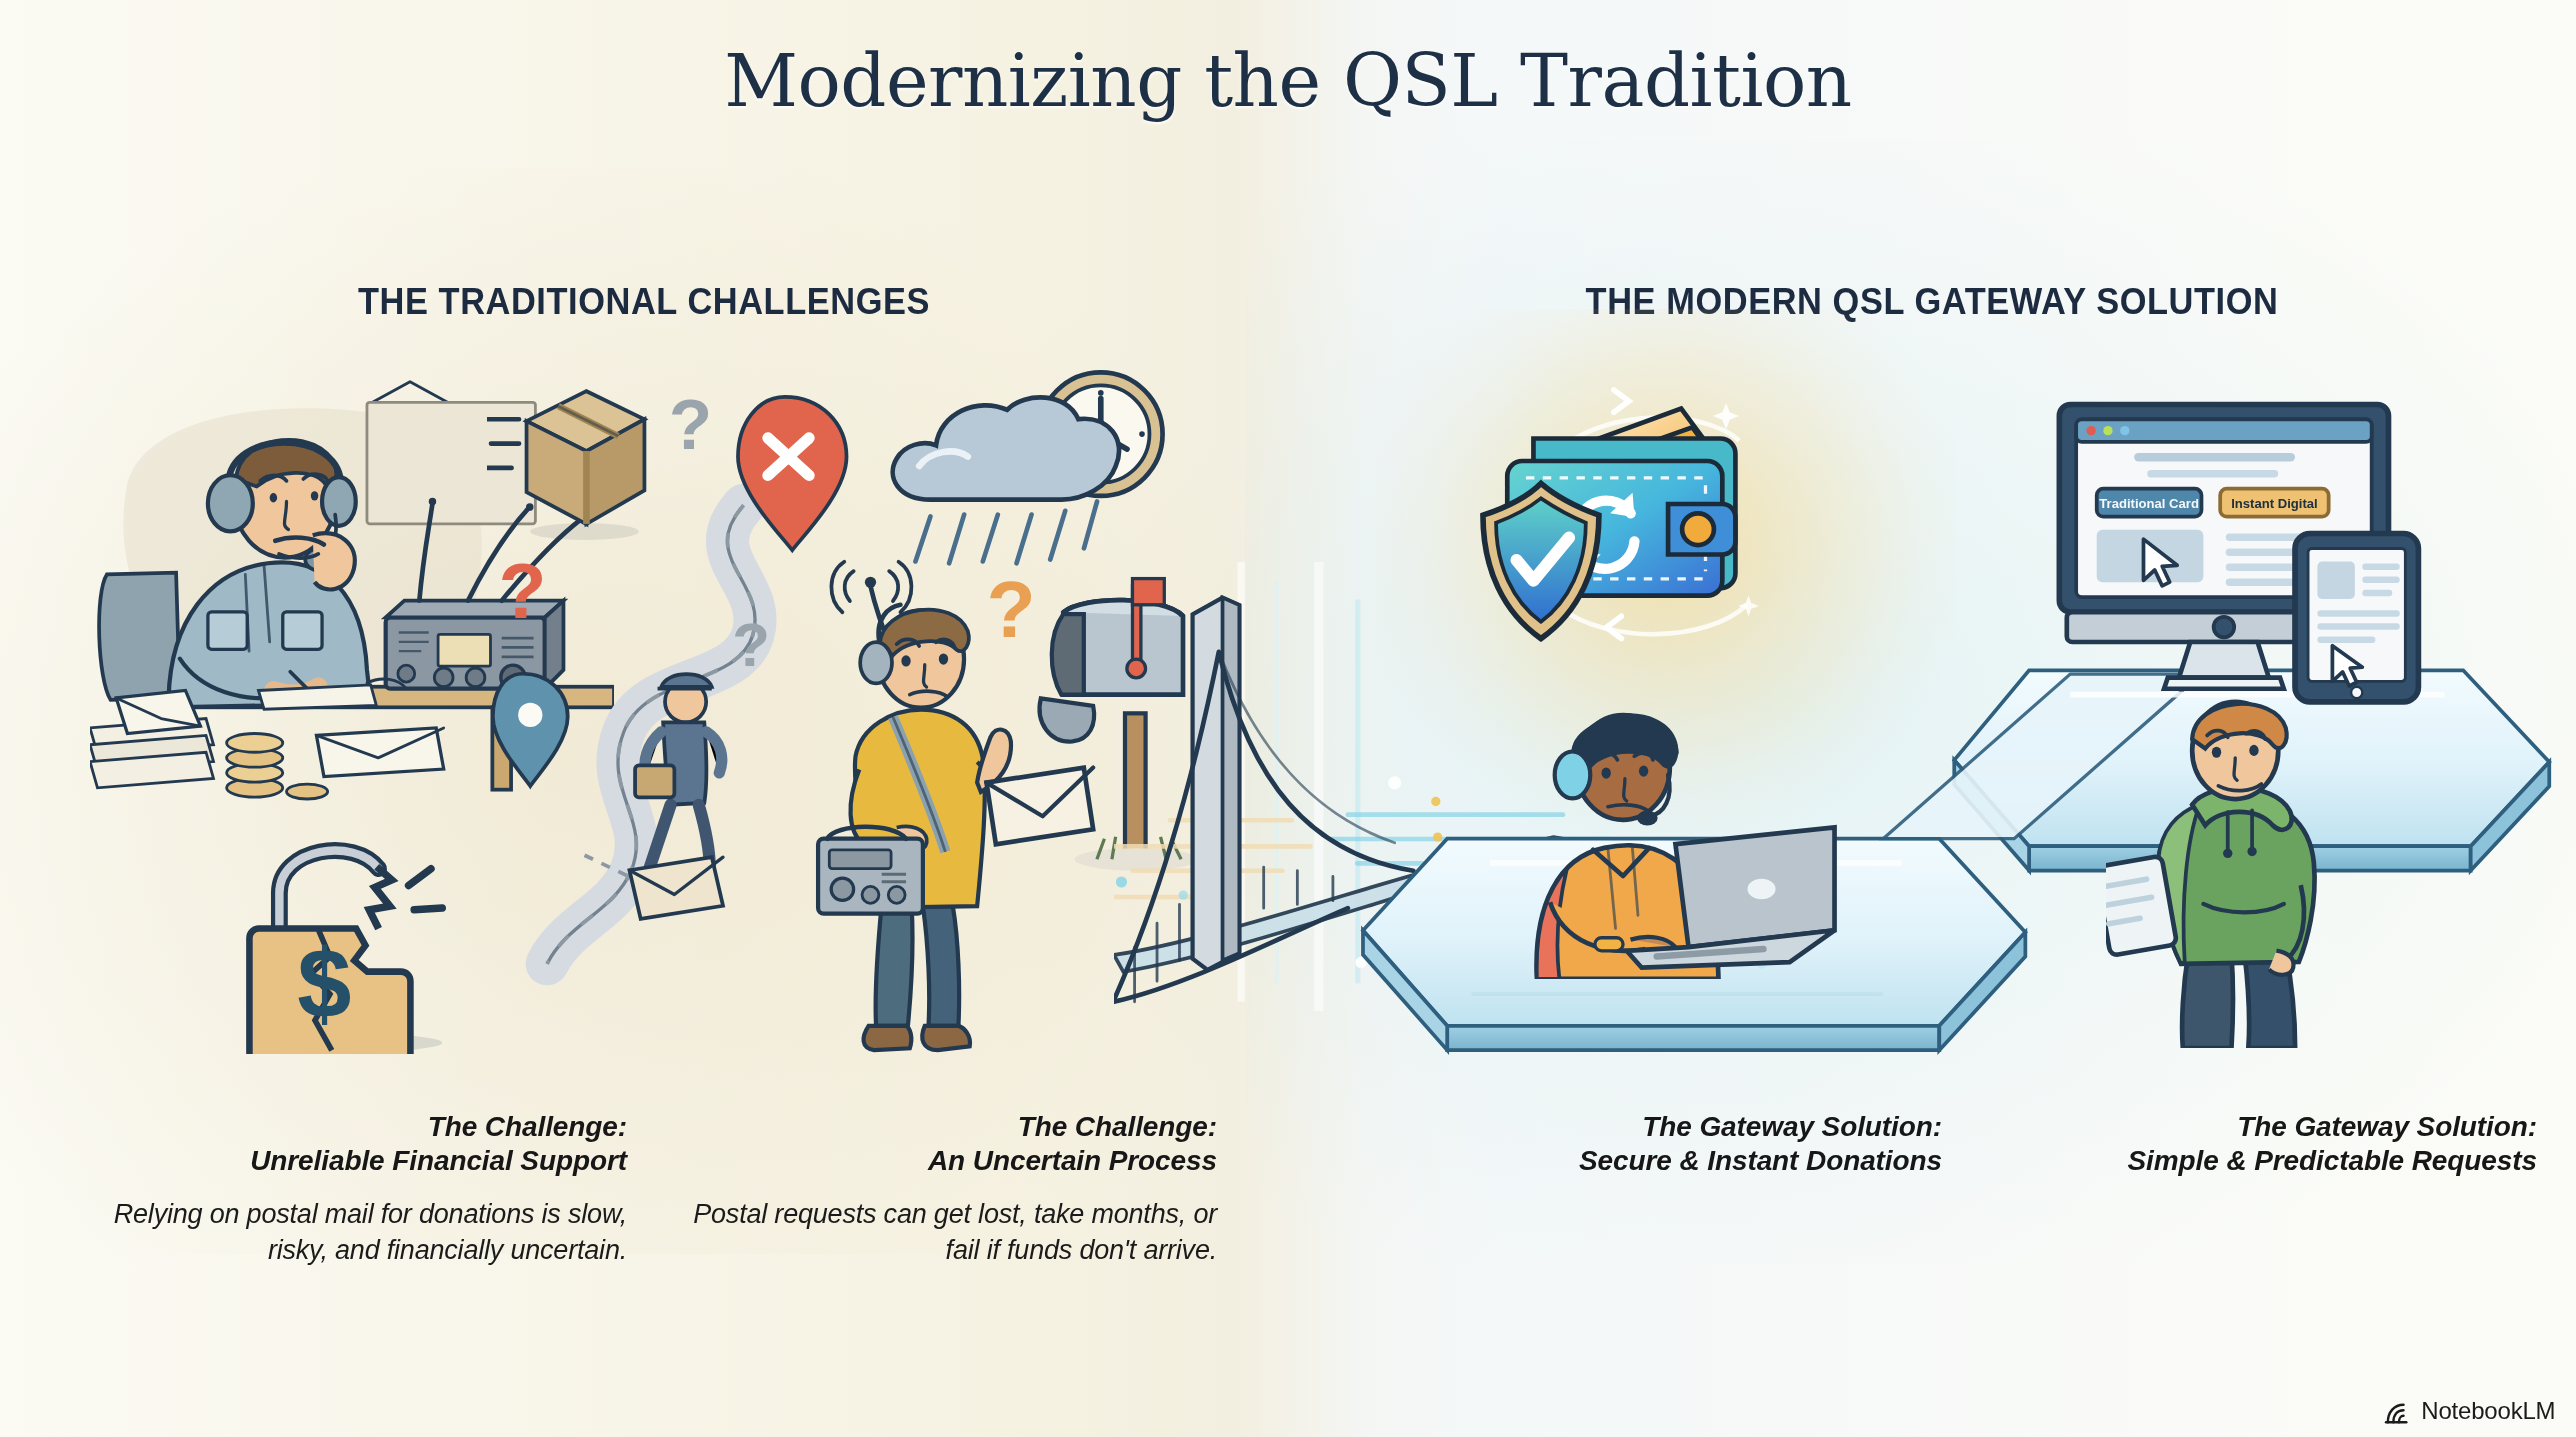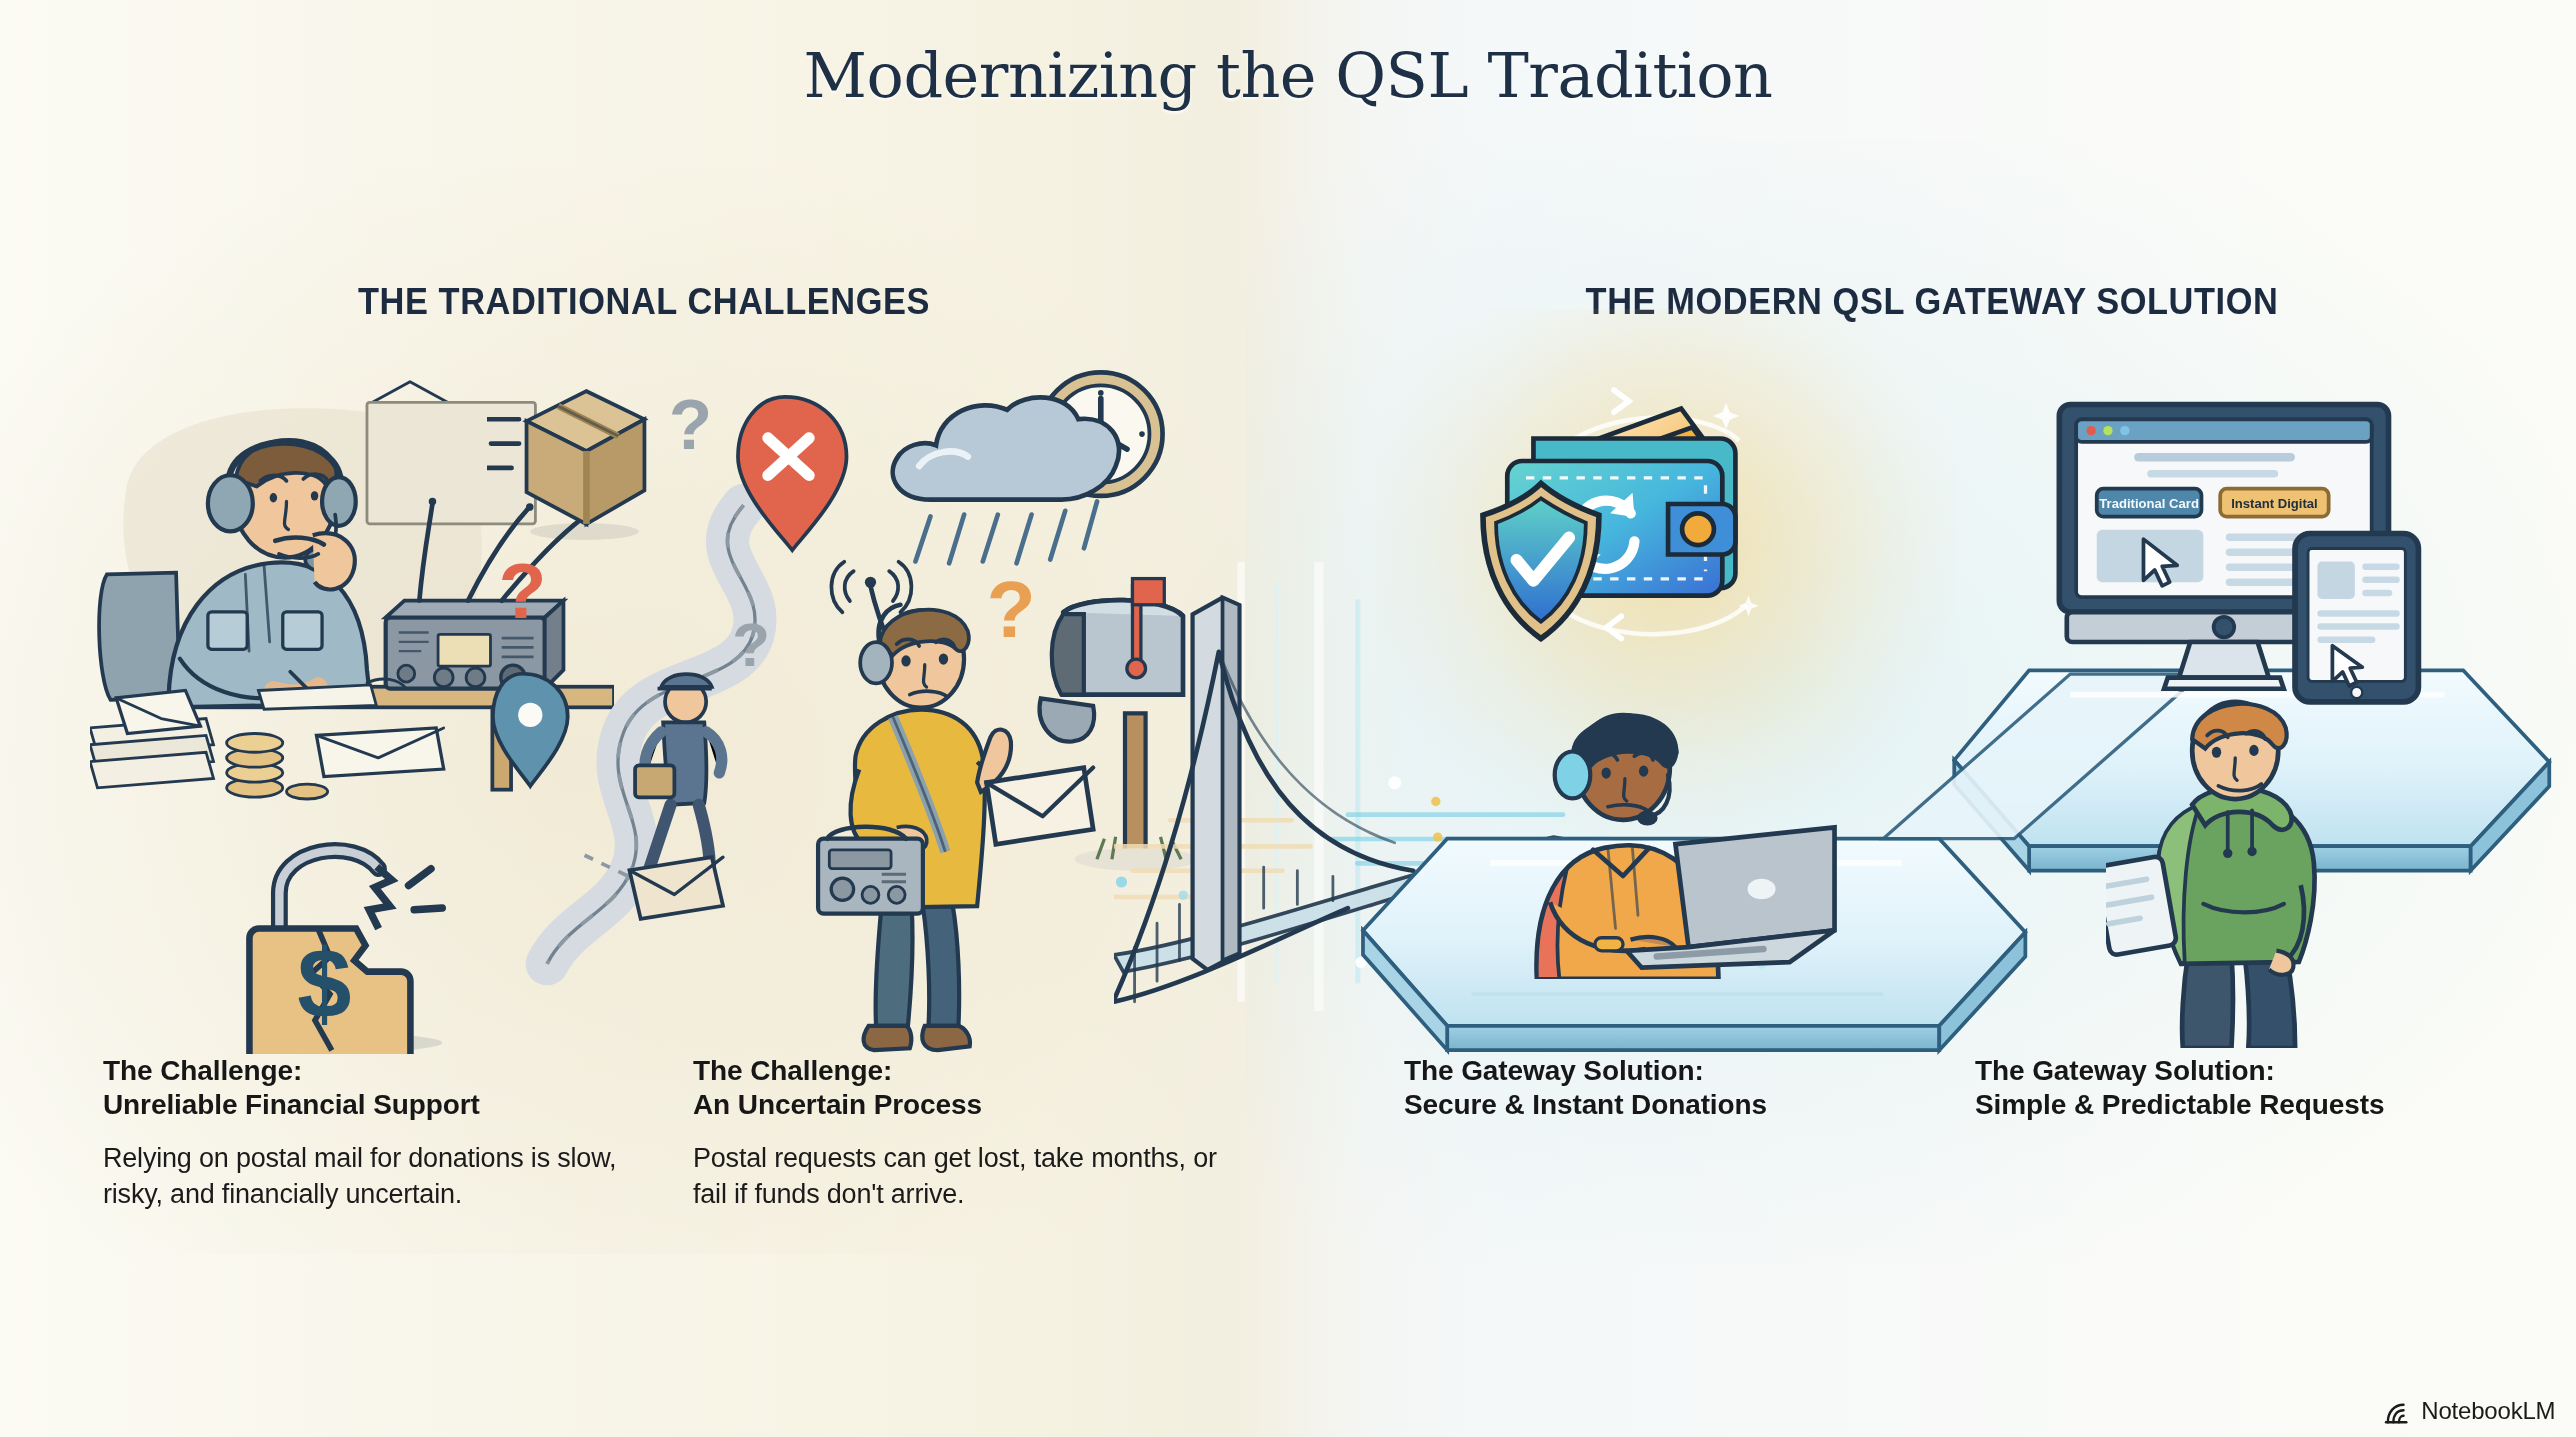--- a/index.html
+++ b/index.html
@@ -40,21 +40,21 @@
     position:absolute; left:1376px; top:309px; width:580px; height:524px;
     background:radial-gradient(ellipse at 50% 45%, rgba(250,206,110,0.55) 0%, rgba(250,206,110,0.24) 38%, rgba(250,214,130,0.06) 62%, rgba(250,214,130,0) 76%);
     pointer-events:none;
   }
 
   
   #title {
     position:absolute; top:43px; left:0; width:100%;
     text-align:center;
     font-family:"DejaVu Serif", serif;
-    font-size:62px;
+    font-size:72px;
     font-weight:400;
     letter-spacing:-0.5px;
     color:#1e3046;
     line-height:1.06;
     text-shadow:0 1.9px 2.8px rgba(255,255,255,0.85);
   }
 
   
   .col-head {
     position:absolute; top:281px;
@@ -63,23 +63,24 @@
     color:#1c2b40;
     text-align:center;
     white-space:nowrap;
     transform:scaleX(0.93);
   }
   #head-left  { left:0;      width:1288px; }
   #head-right { left:1288px; width:1288px; }
 
   
   .caption {
-    position:absolute; top:1054px;
-    text-align:left;
+    position:absolute; top:1110px;
+    text-align:right;
     color:#171717;
+    font-style:italic;
   }
   .caption .ttl {
     font-size:28px; font-weight:bold; line-height:1.22;
     letter-spacing:-0.1px;
     white-space:pre-line;
   }
   .caption .body {
     margin-top:19px;
     font-size:27px; line-height:1.32;
     letter-spacing:-0.2px;

